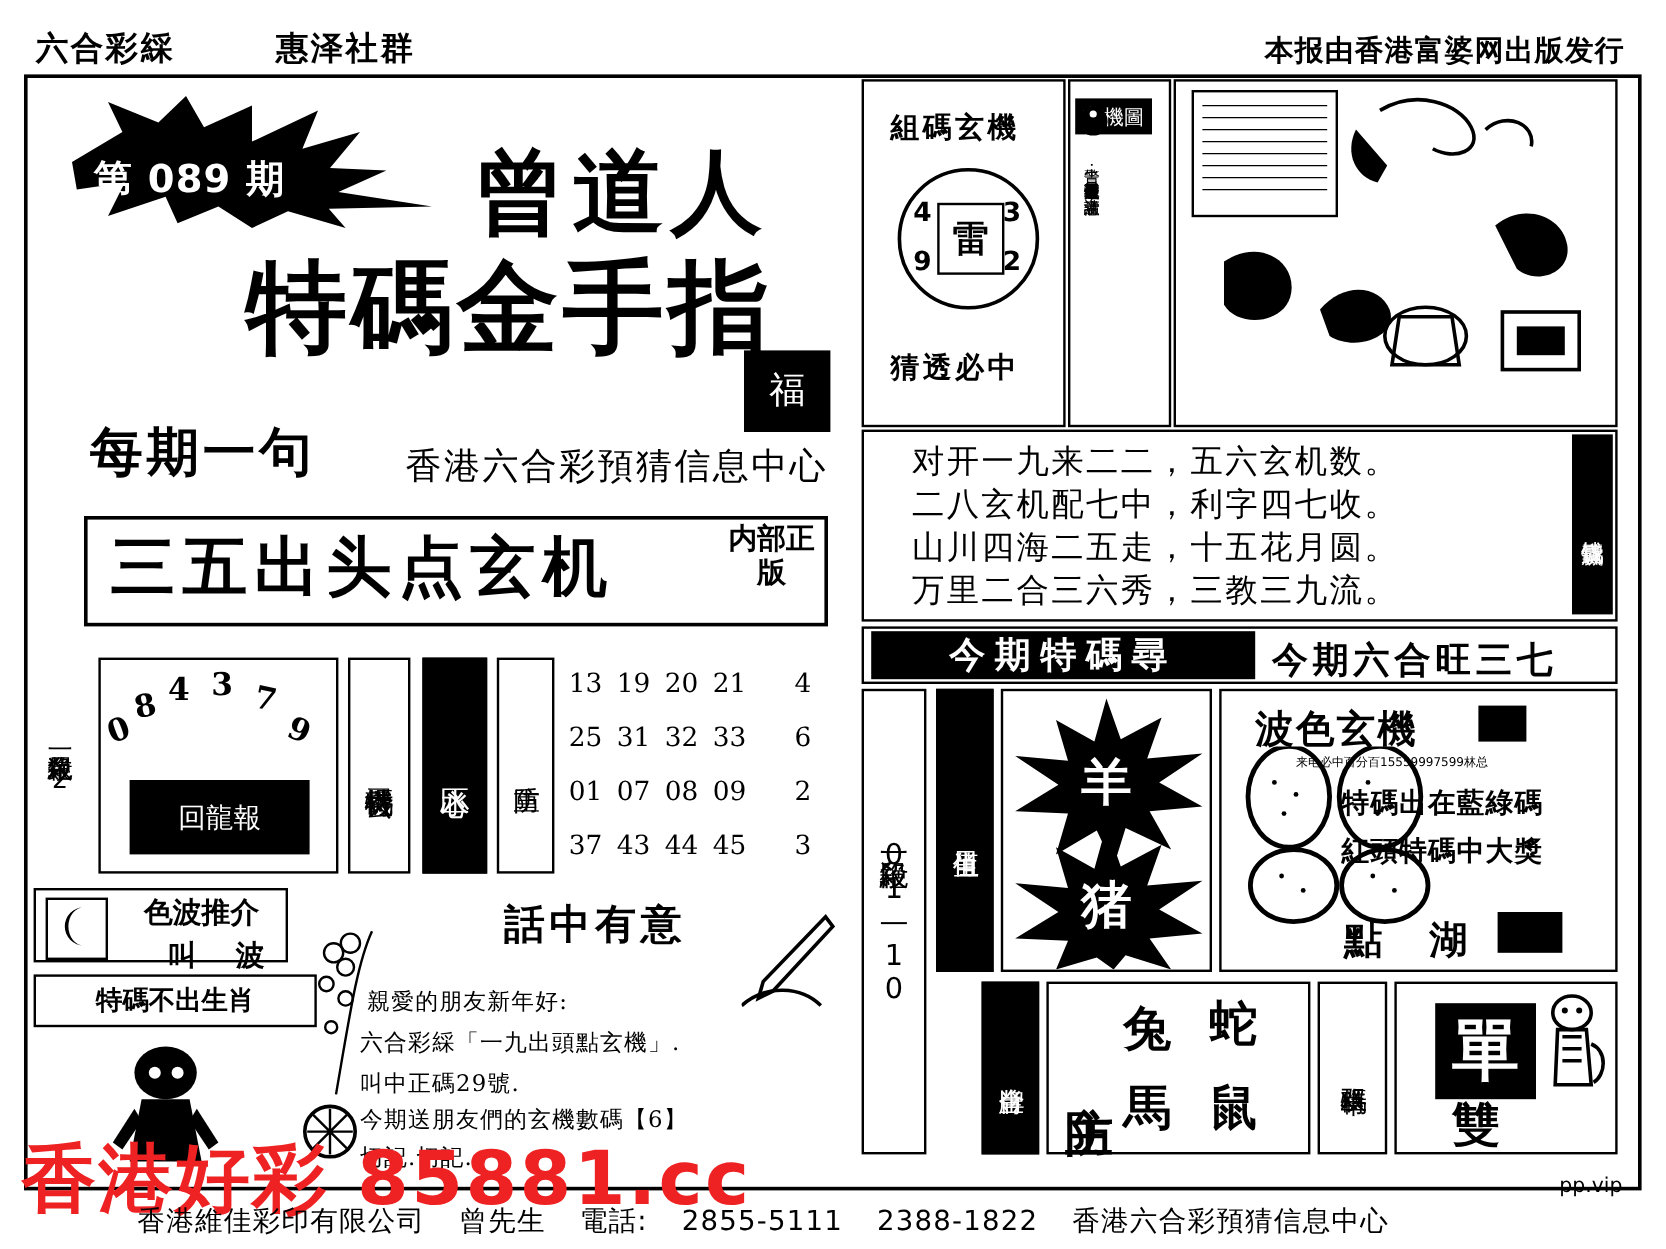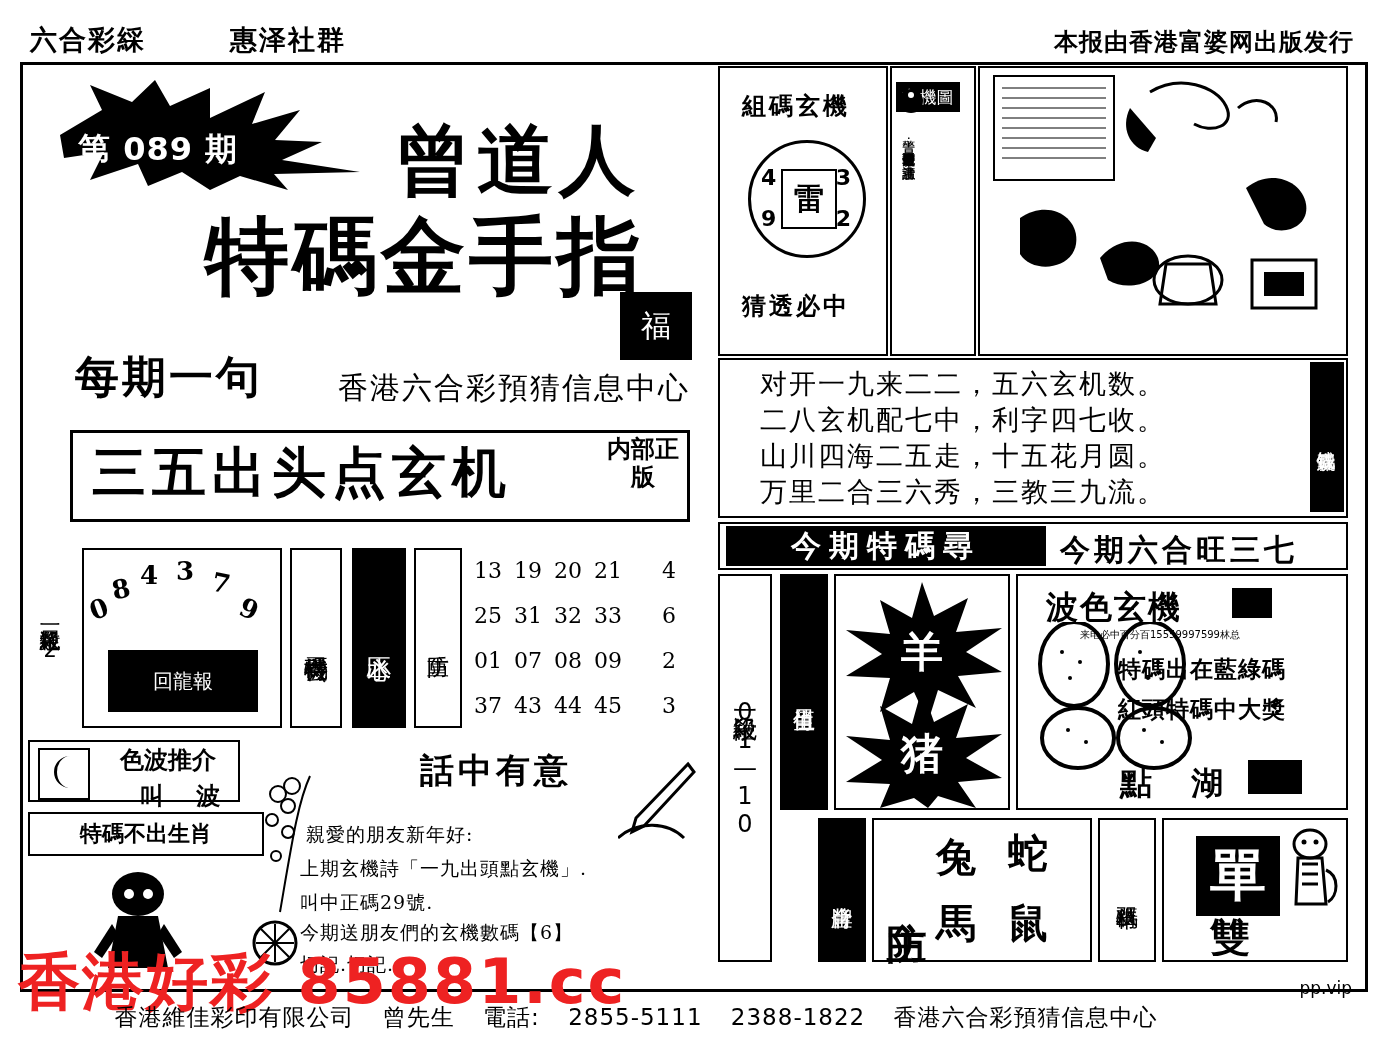--- a/index.html
+++ b/index.html
@@ -32,21 +32,21 @@
   #center{top:368px;left:338px;font-size:30px;letter-spacing:2px;}
 
   #mainbox{top:430px;left:70px;width:620px;height:92px;border:3px solid #000;box-sizing:border-box;}
   #mainphrase{top:437px;left:92px;font-size:54px;font-weight:bold;letter-spacing:6px;}
   #neibu{top:436px;left:600px;width:86px;font-size:24px;font-weight:bold;line-height:1.15;text-align:center;}
 
   
   #juesha{top:548px;left:28px;width:44px;height:180px;font-size:21px;line-height:1.15;}
   #digitbox{top:548px;left:82px;width:200px;height:180px;border:2px solid #000;box-sizing:border-box;}
   .digit{position:absolute;font-size:26px;font-weight:bold;font-family:"DejaVu Serif",serif;}
-  #logoblk{top:650px;left:108px;width:150px;height:62px;background:#000;color:#fff;font-size:20px;}
+  #logoblk{top:650px;left:108px;width:150px;height:62px;background:#000;color:#fff;font-size:23px;}
 
   #xuanji{top:548px;left:290px;width:52px;height:180px;border:2px solid #000;box-sizing:border-box;font-size:24px;}
   #xinshui{top:548px;left:352px;width:54px;height:180px;border:2px solid #000;box-sizing:border-box;background:#000;color:#fff;font-size:24px;}
   #fangbox{top:548px;left:414px;width:48px;height:180px;border:2px solid #000;box-sizing:border-box;font-size:22px;}
 
   #numtable{top:548px;left:468px;width:224px;height:180px;}
   .numrow{display:flex;align-items:center;height:45px;font-size:22px;font-family:"DejaVu Serif",serif;}
   .numrow span{width:40px;text-align:center;}
   .numrow .tail{width:48px;text-align:right;}
 
@@ -232,21 +232,21 @@
       <circle cx="18" cy="84" r="5" fill="none" stroke="#000" stroke-width="2"></circle>
     </svg>
   </div>
   <div class="abs" style="left:618px;top:760px;width:78px;height:86px;">
     <svg width="78" height="86" viewBox="0 0 78 86">
       <path d="M70 4 L76 12 L26 66 L14 72 L18 58 Z" fill="none" stroke="#000" stroke-width="3"></path>
       <path d="M0 78 C20 60 50 62 66 78" fill="none" stroke="#000" stroke-width="3"></path>
     </svg>
   </div>
   <div class="msgline" style="left:306px;top:822px;">親愛的朋友新年好:</div>
-  <div class="msgline" style="left:300px;top:856px;">上期玄機詩「一九出頭點玄機」.</div>
+  <div class="msgline" style="left:300px;top:856px;">六合彩綵「一九出頭點玄機」.</div>
   <div class="msgline" style="left:300px;top:890px;">叫中正碼29號.</div>
   <div class="msgline" style="left:300px;top:920px;">今期送朋友們的玄機數碼【6】</div>
   <div class="msgline" style="left:300px;top:952px;">切記.切記.</div>
 
   <div class="abs" id="zumabox"></div>
   <div class="abs" id="zumatitle">組碼玄機</div>
   <div class="abs" id="circle">
     <div class="abs" style="left:10px;top:22px;font-size:22px;font-weight:bold;">4</div>
     <div class="abs" style="right:12px;top:22px;font-size:22px;font-weight:bold;">3</div>
     <div class="abs" style="left:10px;bottom:24px;font-size:22px;font-weight:bold;">9</div>

